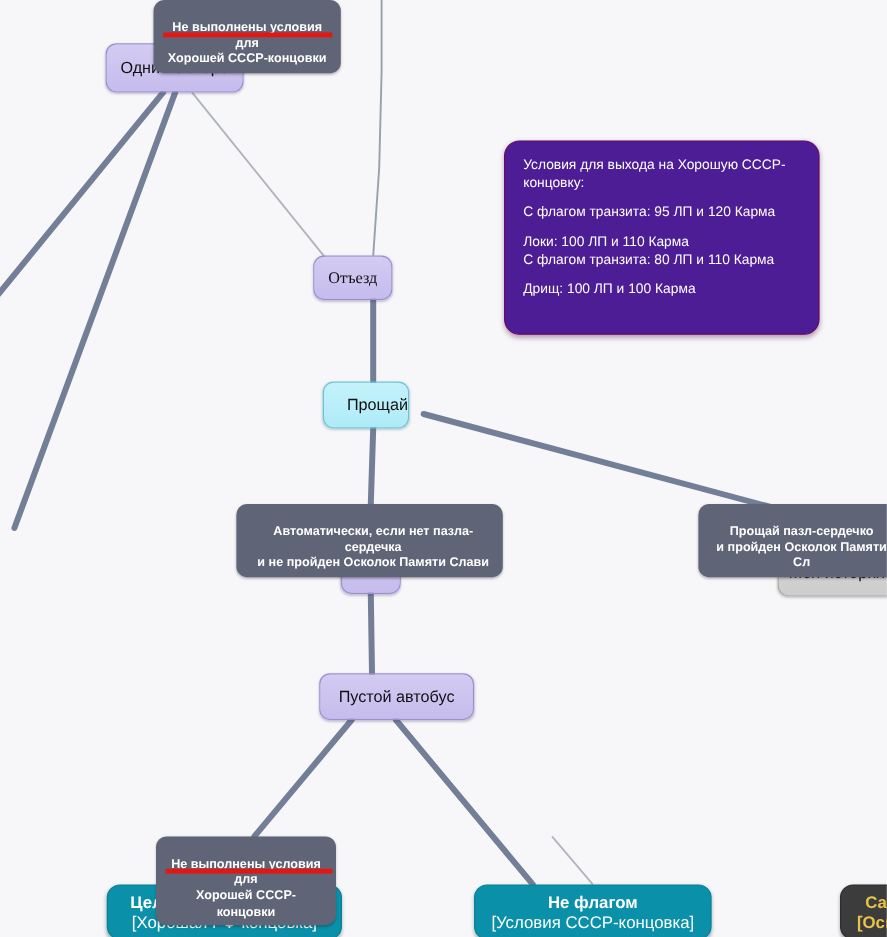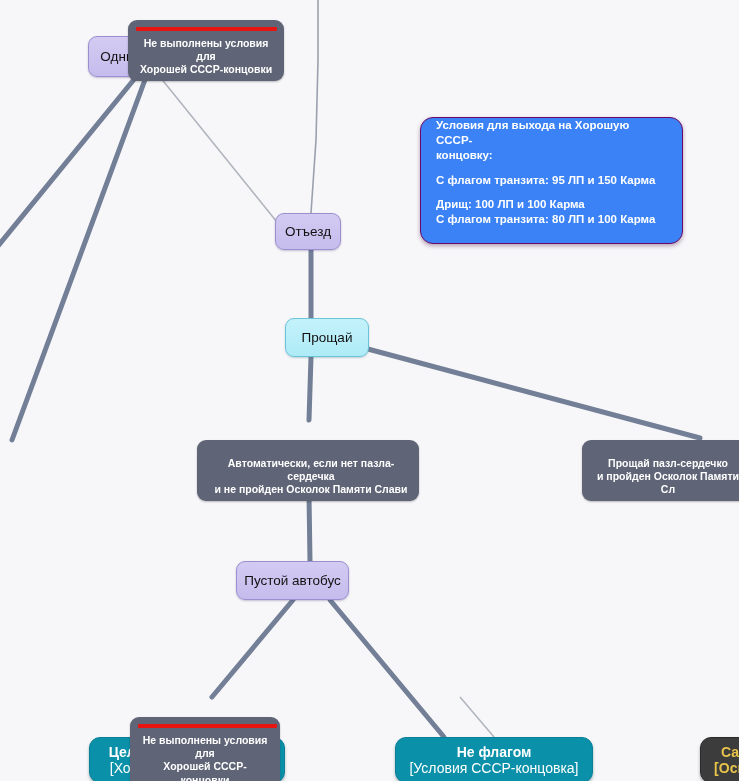--- a/index.html
+++ b/index.html
@@ -99,42 +99,41 @@
     background: #5f6476;
     color: #ffffff;
     font-size: 10.5px;
     font-weight: bold;
     border-radius: 9px;
     padding: 4px 9px;
     text-align: center;
     line-height: 1.25;
     white-space: pre-line;
     box-shadow: 0 1px 2px rgba(0,0,0,.25);
-    margin-top: 20px;
   }
 
   .redline {
     position: absolute;
     background: #e8140f;
     height: 4px;
     border-radius: 1px;
   }
 
   
   .infobox {
     position: absolute;
     box-sizing: border-box;
-    background: #3b82f6;
+    background: #4c1d95;
     border: 1px solid #6d0868;
     border-radius: 13px;
     color: #ffffff;
     font-size: 11.5px;
-    font-weight: bold;
+    font-weight: normal;
     line-height: 1.32;
-    padding: 0 15px;
+    padding: 13px 15px;
     box-shadow: 0 2px 4px rgba(60,0,55,.35);
   }
   .infobox .blk { margin-bottom: 9px; }
   .infobox .blk:last-child { margin-bottom: 16px; }
   .infobox .ln { white-space: pre-line; }
 </style>
 </head>
 <body>
 
 <div id="canvas">
@@ -167,33 +166,33 @@
 
     <path d="M460,697 L494,737" stroke="#b0b4bd" stroke-width="1.5" fill="none"></path>
 
     <path d="M196,724 L186,737" stroke="#b0b4bd" stroke-width="1.5" fill="none"></path>
   </svg>
 
   <div class="node node-lav" style="left:88px; top:36px; width:115px; height:41px;">
     <span>Одни в лагере</span>
   </div>
 
-  <div class="node node-lav" style="left:275px; top:213px; width:66px; height:37px;">
+  <div class="node node-lav" style="left:261px; top:213px; width:66px; height:37px;font-family:Liberation Serif, serif;">
     <span>Отъезд</span>
   </div>
 
-  <div class="node node-cyan" style="left:285px; top:318px; width:84px; height:39px;">
+  <div class="node node-cyan" style="left:269px; top:318px; width:72px; height:39px;justify-content:flex-end;">
     <span>Прощай</span>
   </div>
 
   <div class="node node-lav" style="left:284px; top:456px; width:50px; height:39px;">
     <span>Нет!</span>
   </div>
 
-  <div class="node node-lav" style="left:236px; top:561px; width:113px; height:39px;">
+  <div class="node node-lav" style="left:266px; top:561px; width:129px; height:39px;">
     <span>Пустой автобус</span>
   </div>
 
   <div class="node node-gray" style="left:648px; top:458px; width:110px; height:39px;">
     <span>Моя история н</span>
   </div>
 
   <div class="node node-teal" style="left:89px; top:737px; width:196px; height:46px; flex-direction:column;">
     <span class="l1">Целая жизнь впереди!</span>
     <span class="l2">[Хорошая РФ-концовка]</span>
@@ -228,23 +227,24 @@
   <div class="elabel" style="left:130px; top:697px; width:150px;">
     <span>Не выполнены условия для
 Хорошей СССР-концовки</span>
   </div>
   <div class="redline" style="left:138px; top:724px; width:139px;"></div>
 
   <div class="infobox" style="left:420px; top:117px; width:263px;">
     <div class="blk ln">Условия для выхода на Хорошую СССР-
 концовку:</div>
     <div class="blk">
-      <div>С флагом транзита: 95 ЛП и 150 Карма</div>
+      <div>С флагом транзита: 95 ЛП и 120 Карма</div>
     </div>
     <div class="blk">
+      <div>Локи: 100 ЛП и 110 Карма</div>
+      <div>С флагом транзита: 80 ЛП и 110 Карма</div>
     </div>
     <div class="blk">
       <div>Дрищ: 100 ЛП и 100 Карма</div>
-      <div>С флагом транзита: 80 ЛП и 100 Карма</div>
     </div>
   </div>
 
 </div>
 
 </body></html>

